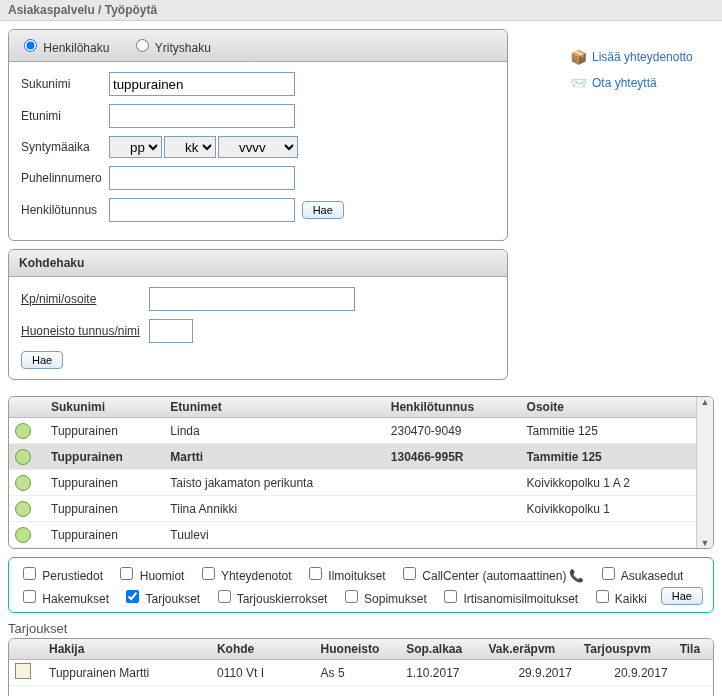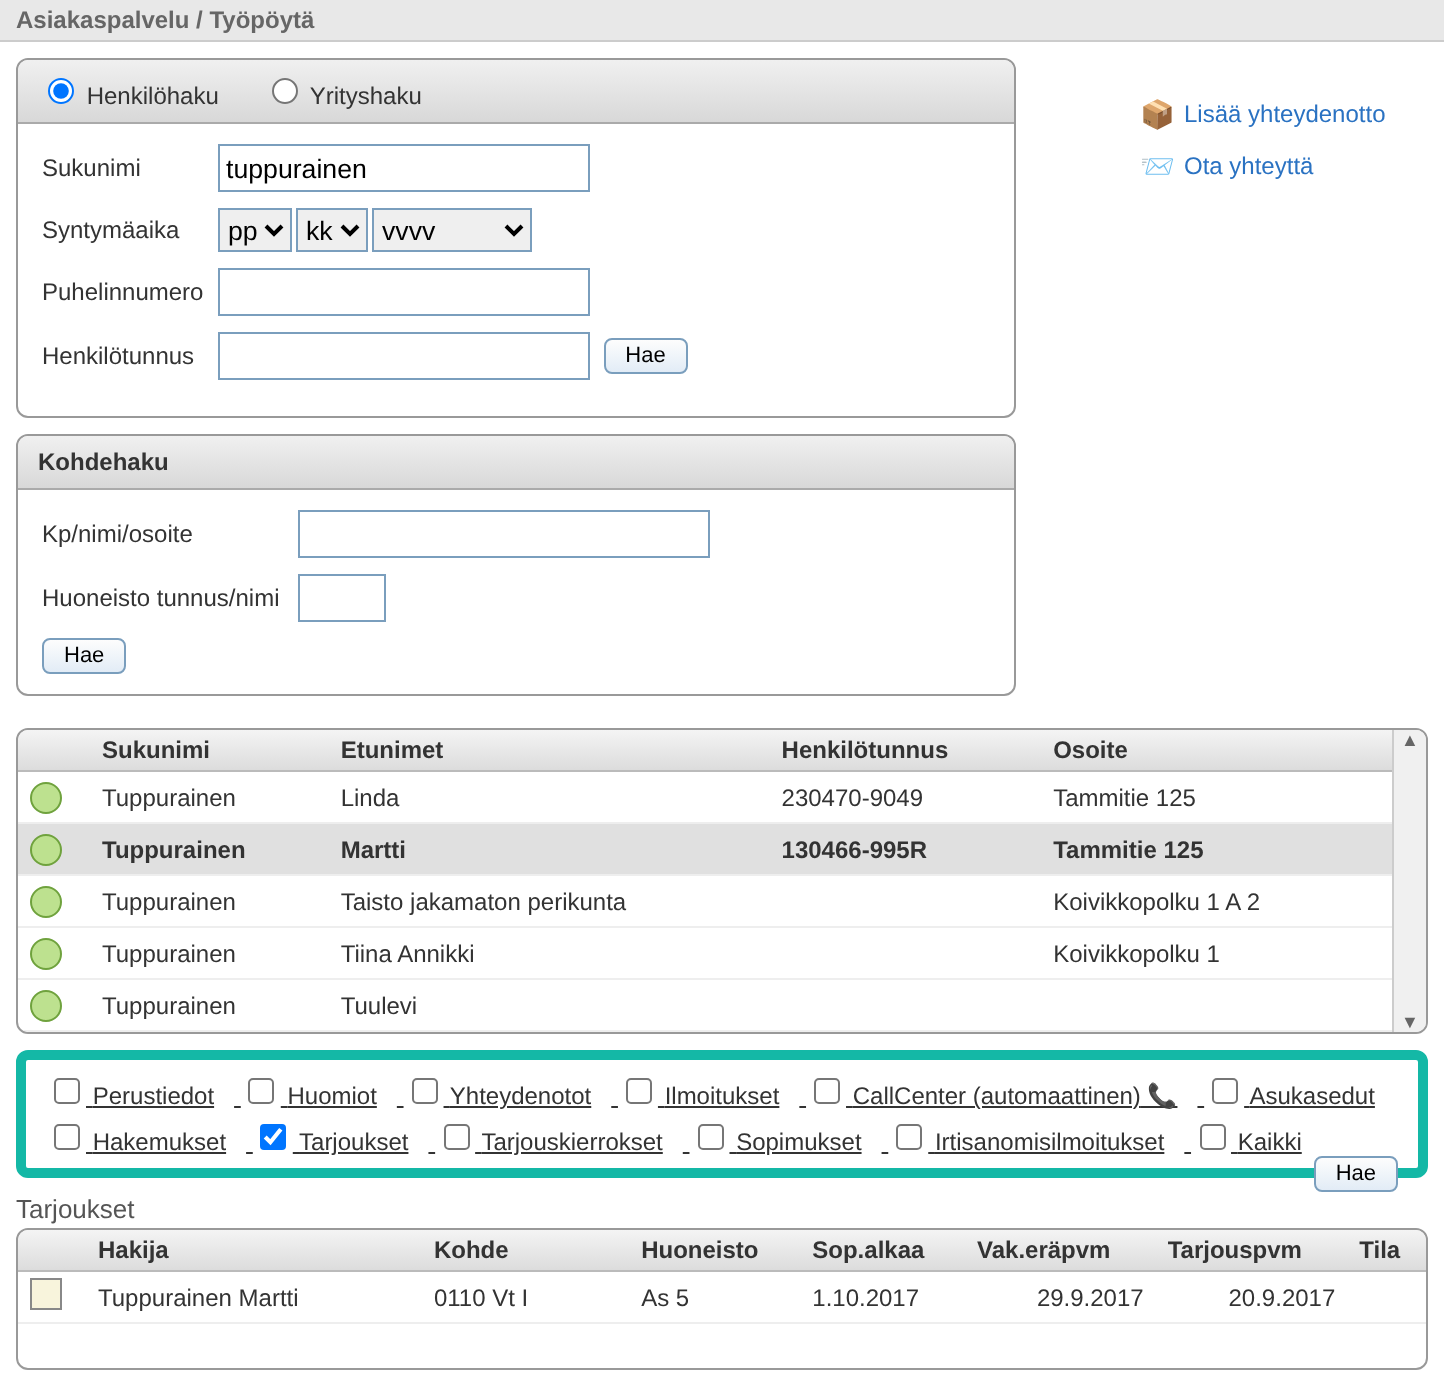--- a/index.html
+++ b/index.html
@@ -48,35 +48,36 @@
   .form-row input[type=text] {
     width: 178px;
     border: 1px solid #7a9ebd;
     padding: 2px 3px;
     height: 18px;
   }
   .form-row select {
     border: 1px solid #7a9ebd;
     height: 22px;
     margin-right: 2px;
+    padding-left: 16px;
   }
   .btn {
     border: 1px solid #7a9ebd;
     border-radius: 4px;
     background: linear-gradient(#fdfdfd,#e2ecf6);
     padding: 2px 10px;
     cursor: pointer;
     font-size: 11px;
   }
   .kohde-row {
     display: flex;
     align-items: center;
     margin-bottom: 8px;
   }
-  .kohde-row .lbl { width: 128px; }
+  .kohde-row .lbl { width: 128px; text-decoration: underline; }
   .kohde-row input.k1 {
     width: 198px;
     border: 1px solid #7a9ebd;
     padding: 2px 3px;
     height: 18px;
   }
   .kohde-row input.k2 {
     width: 36px;
     border: 1px solid #7a9ebd;
     padding: 2px 3px;
@@ -127,24 +128,23 @@
     position:relative; top:2px; margin-right:2px;
   }
   .scroll-col {
     position:absolute; right:0; top:0; bottom:0; width:16px;
     background:#f0f0f0; border-left:1px solid #ccc;
     display:flex; flex-direction:column; justify-content:space-between;
     align-items:center; font-size:9px; color:#666;
   }
   .filters {
     margin: 0 8px 8px 8px;
-    border:5px solid #14b8a6; border-radius:6px;
+    border:1px solid #14b8a6; border-radius:6px;
     padding:6px 10px;
     font-size:12px;
-    text-decoration:underline;
   }
   .filters label { margin-right:10px; white-space:nowrap; }
   .phone-icon { color:#5aa0dc; }
   .section-title {
     margin: 6px 8px 2px 8px;
     font-weight: normal;
     color: #555;
     font-size:13px;
   }
   .offer-icon {
@@ -168,20 +168,24 @@
         </label>
         <label>
           <input type="radio" name="sm" style="">
           <span>Yrityshaku</span>
         </label>
       </div>
       <div class="panel-body">
         <div class="form-row">
           <span class="lbl">Sukunimi</span>
           <input type="text" value="tuppurainen" style="">
+        </div>
+        <div class="form-row">
+          <span class="lbl">Etunimi</span>
+          <input type="text" value="" style="">
         </div>
         <div class="form-row">
           <span class="lbl">Syntymäaika</span>
           <select><option>pp</option></select>
           <select><option>kk</option></select>
           <select style="width:80px;"><option>vvvv</option></select>
         </div>
         <div class="form-row">
           <span class="lbl">Puhelinnumero</span>
           <input type="text" value="" style="">

